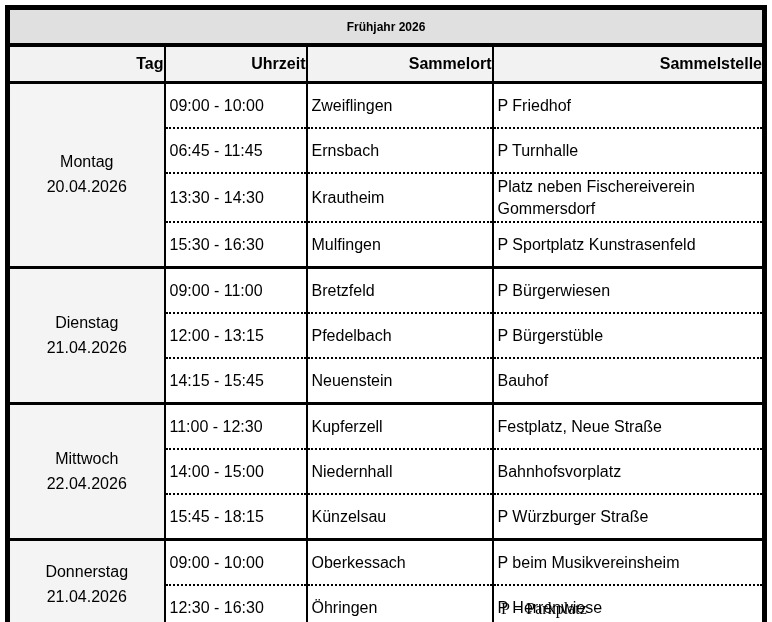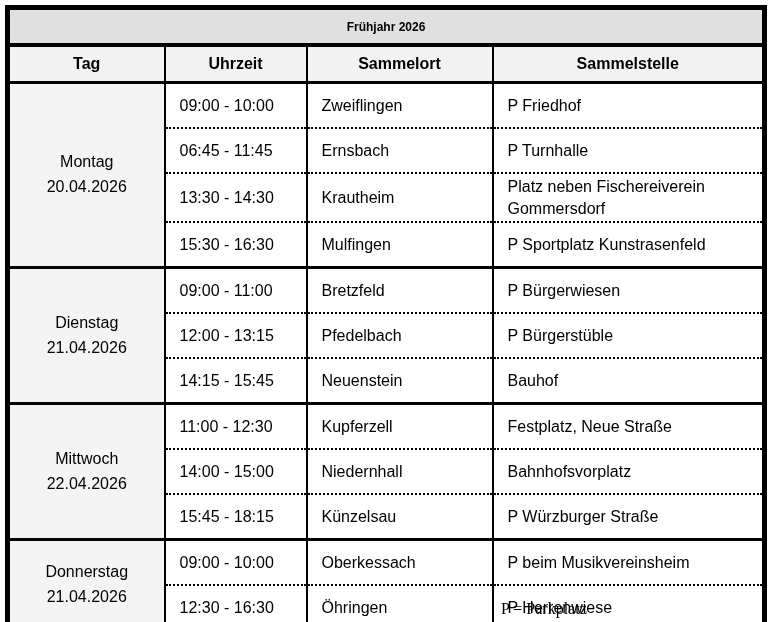--- a/index.html
+++ b/index.html
@@ -32,31 +32,31 @@
     font-size: 12px;
     height: 33px;
     padding: 0;
   }
   .col-header {
     background: var(--header-bg, #f2f2f2);
     border-bottom: 3px solid var(--border, #000);
     border-left: 2px solid var(--border, #000);
     font-weight: bold;
     font-size: 16px;
-    text-align: center;
+    text-align: right;
     height: 34px;
     padding: 0;
   }
   .col-header:first-child { border-left: none; }
   tbody td {
     border-left: 2px solid var(--border, #000);
     border-top: 2px dotted var(--border, #000);
     font-size: 16px;
     height: 39px;
-    padding: 2px 14px;
+    padding: 2px 4px;
     vertical-align: middle;
     background: #ffffff;
     line-height: 1.35;
     overflow: hidden;
   }
   tbody tr.block-start td { border-top: 3px solid var(--border, #000); }
   tbody td.day-cell {
     border-left: none;
     background: var(--day-bg, #f4f4f4);
     text-align: center;

